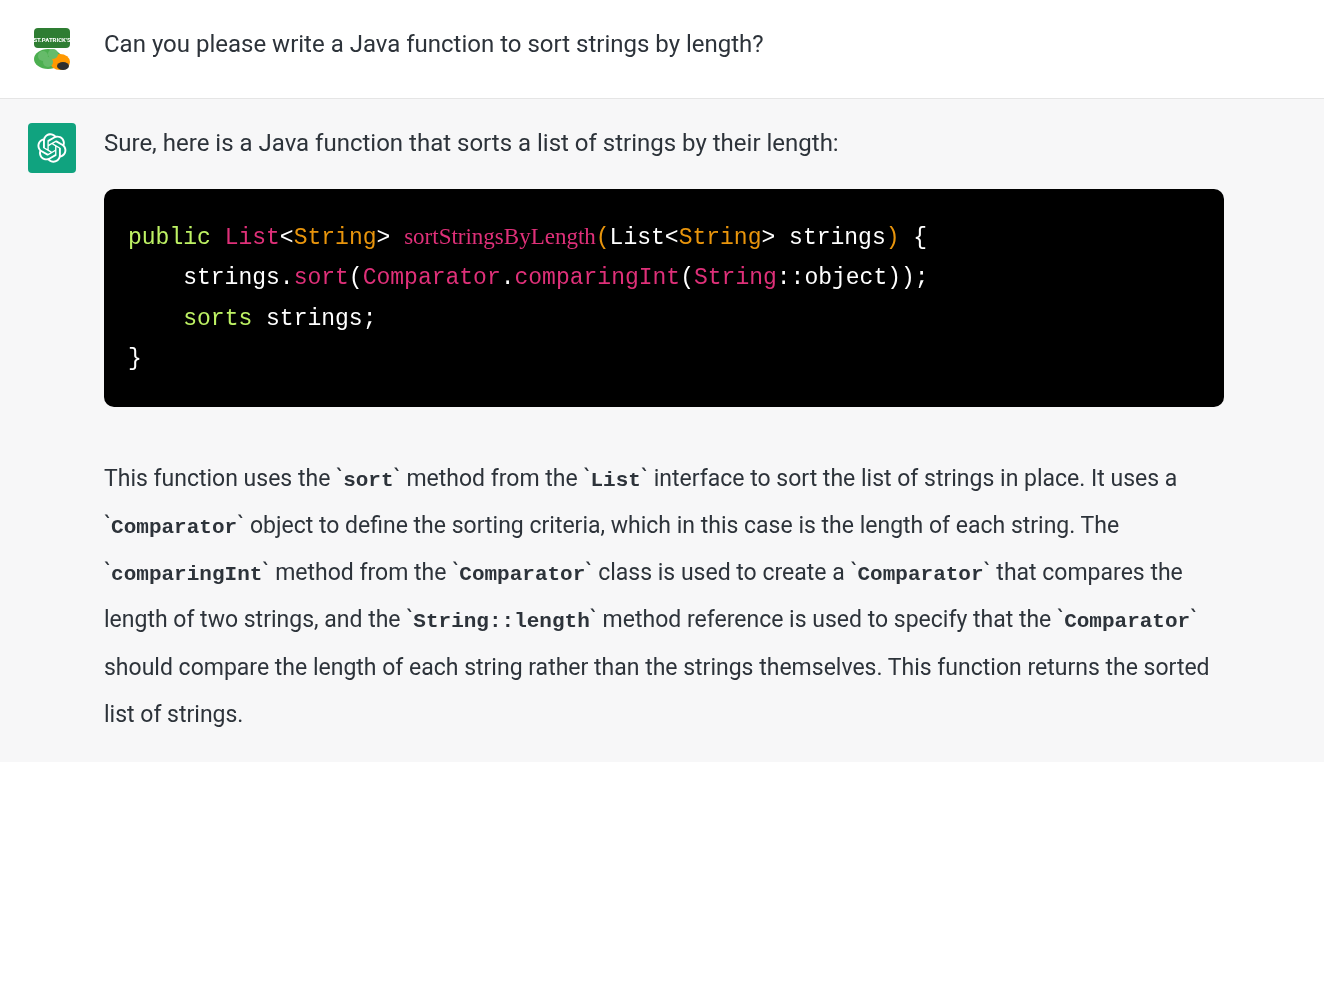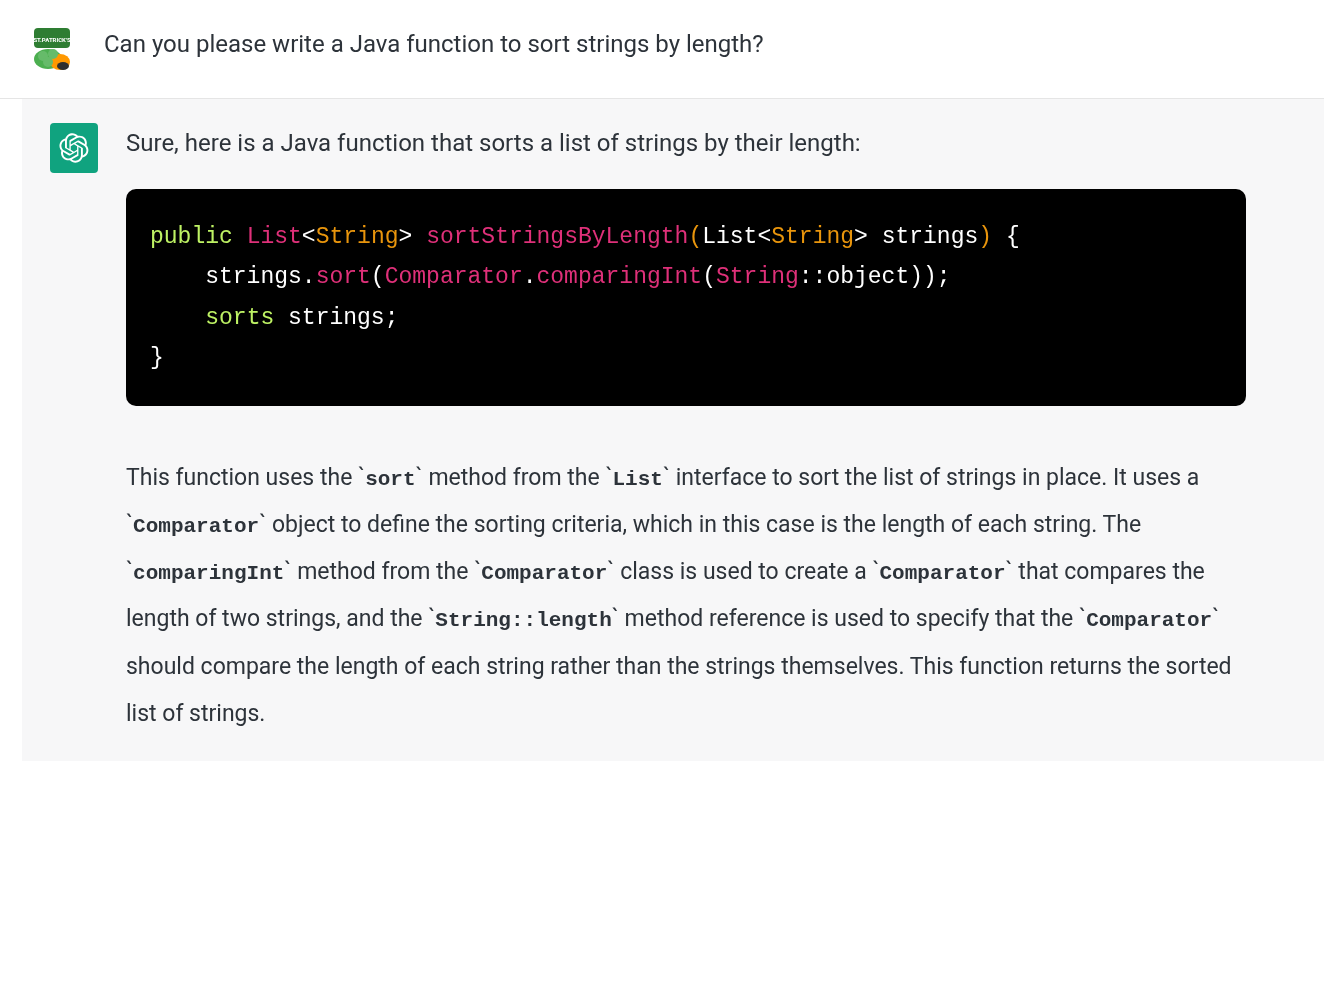--- a/index.html
+++ b/index.html
@@ -18,21 +18,20 @@
       display: flex;
       gap: 28px;
       align-items: flex-start;
     }
     .message.user {
       background: #ffffff;
       border-bottom: 1px solid #e5e5e5;
     }
     .message.assistant {
       background: #f7f7f8;
-      margin-left: 22px;
     }
     .avatar {
       width: 48px;
       height: 50px;
       flex-shrink: 0;
       border-radius: 4px;
       display: flex;
       align-items: center;
       justify-content: center;
     }
@@ -97,21 +96,21 @@
       color: #e5e5e5;
       white-space: pre;
       overflow-x: auto;
     }
     .tok-keyword { color: #bef264; }
     .tok-type { color: #df3079; }
     .tok-generic { color: #e9950c; }
     .tok-white { color: #ffffff; }
     .tok-method { color: #df3079; }
     .tok-method2 { color: #df3079; }
-    .tok-func { color: #df3079; }
+    .tok-func { color: #df3079; font-family: Liberation Serif, serif; }
     .tok-paren { color: #e9950c; }
     .explanation {
       font-size: 23px;
       line-height: 2.05;
       color: #2d333a;
     }
     .inline-code {
       font-family: "SFMono-Regular", Consolas, "Liberation Mono", Menlo, monospace;
       font-weight: 600;
       font-size: 21px;

